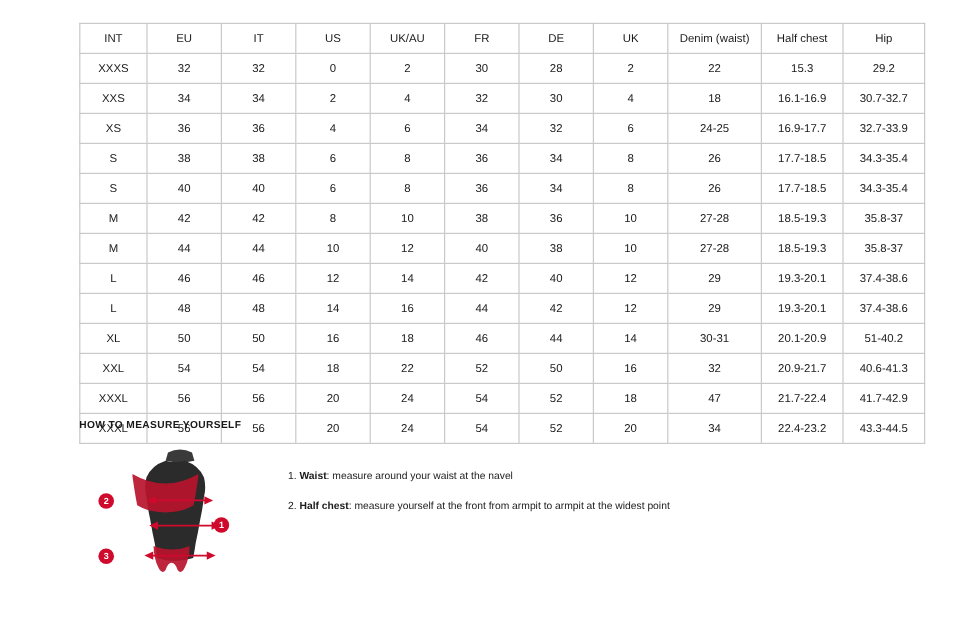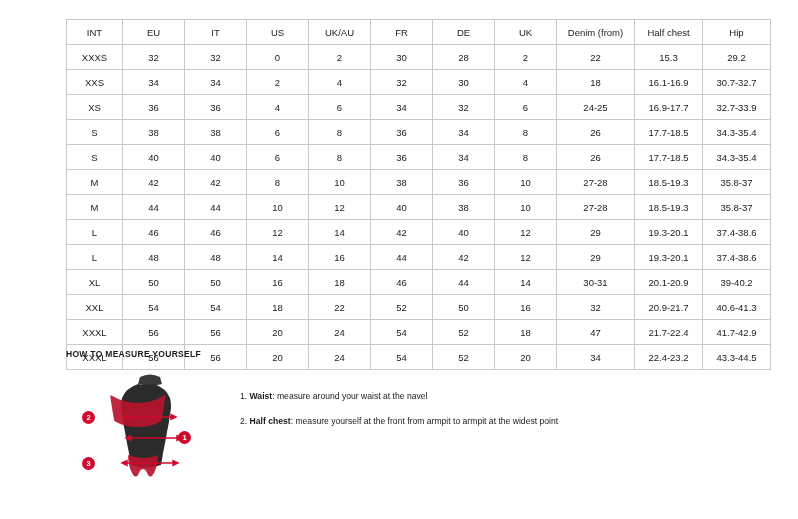--- a/index.html
+++ b/index.html
@@ -144,21 +144,21 @@
     <thead>
       <tr>
         <th>INT</th>
         <th>EU</th>
         <th>IT</th>
         <th>US</th>
         <th>UK/AU</th>
         <th>FR</th>
         <th>DE</th>
         <th>UK</th>
-        <th>Denim (from)</th>
+        <th>Denim (waist)</th>
         <th>Half chest</th>
         <th>Hip</th>
       </tr>
     </thead>
     <tbody>
       <tr>
         <td>XXXS</td>
         <td>32</td>
         <td>32</td>
         <td>0</td>
@@ -278,21 +278,21 @@
         <td>XL</td>
         <td>50</td>
         <td>50</td>
         <td>16</td>
         <td>18</td>
         <td>46</td>
         <td>44</td>
         <td>14</td>
         <td>30-31</td>
         <td>20.1-20.9</td>
-        <td>39-40.2</td>
+        <td>51-40.2</td>
       </tr>
       <tr>
         <td>XXL</td>
         <td>54</td>
         <td>54</td>
         <td>18</td>
         <td>22</td>
         <td>52</td>
         <td>50</td>
         <td>16</td>

